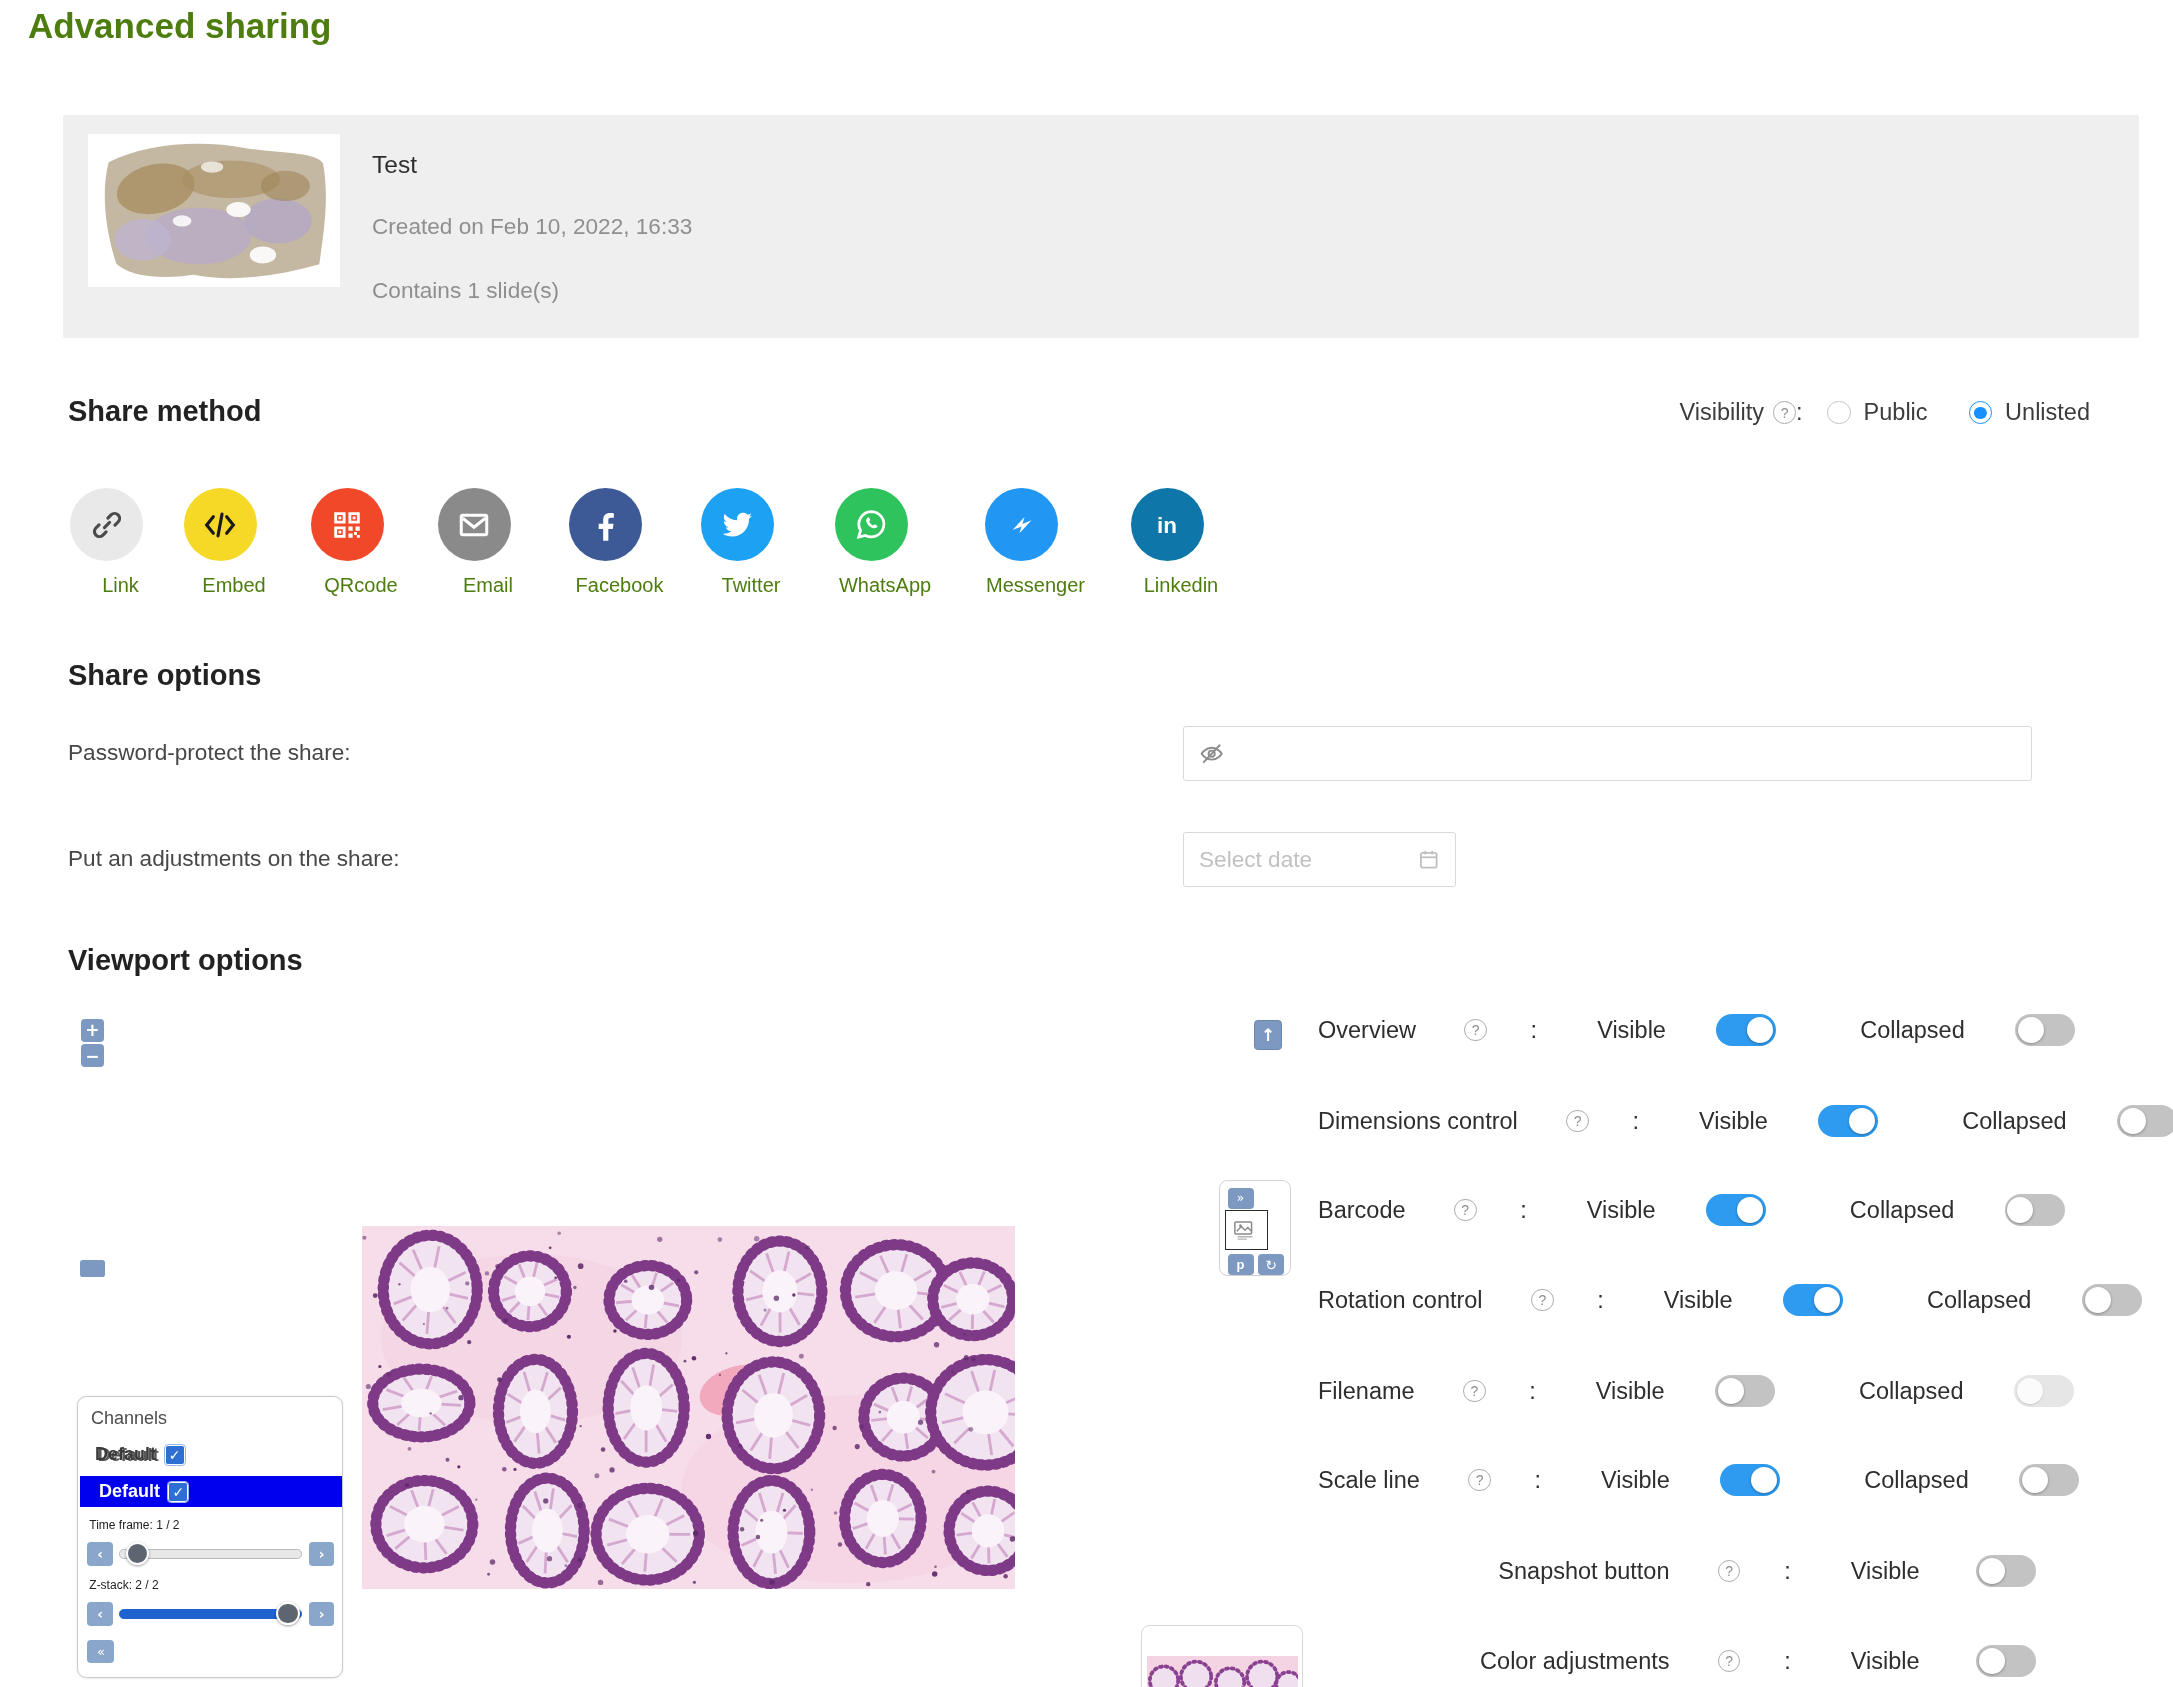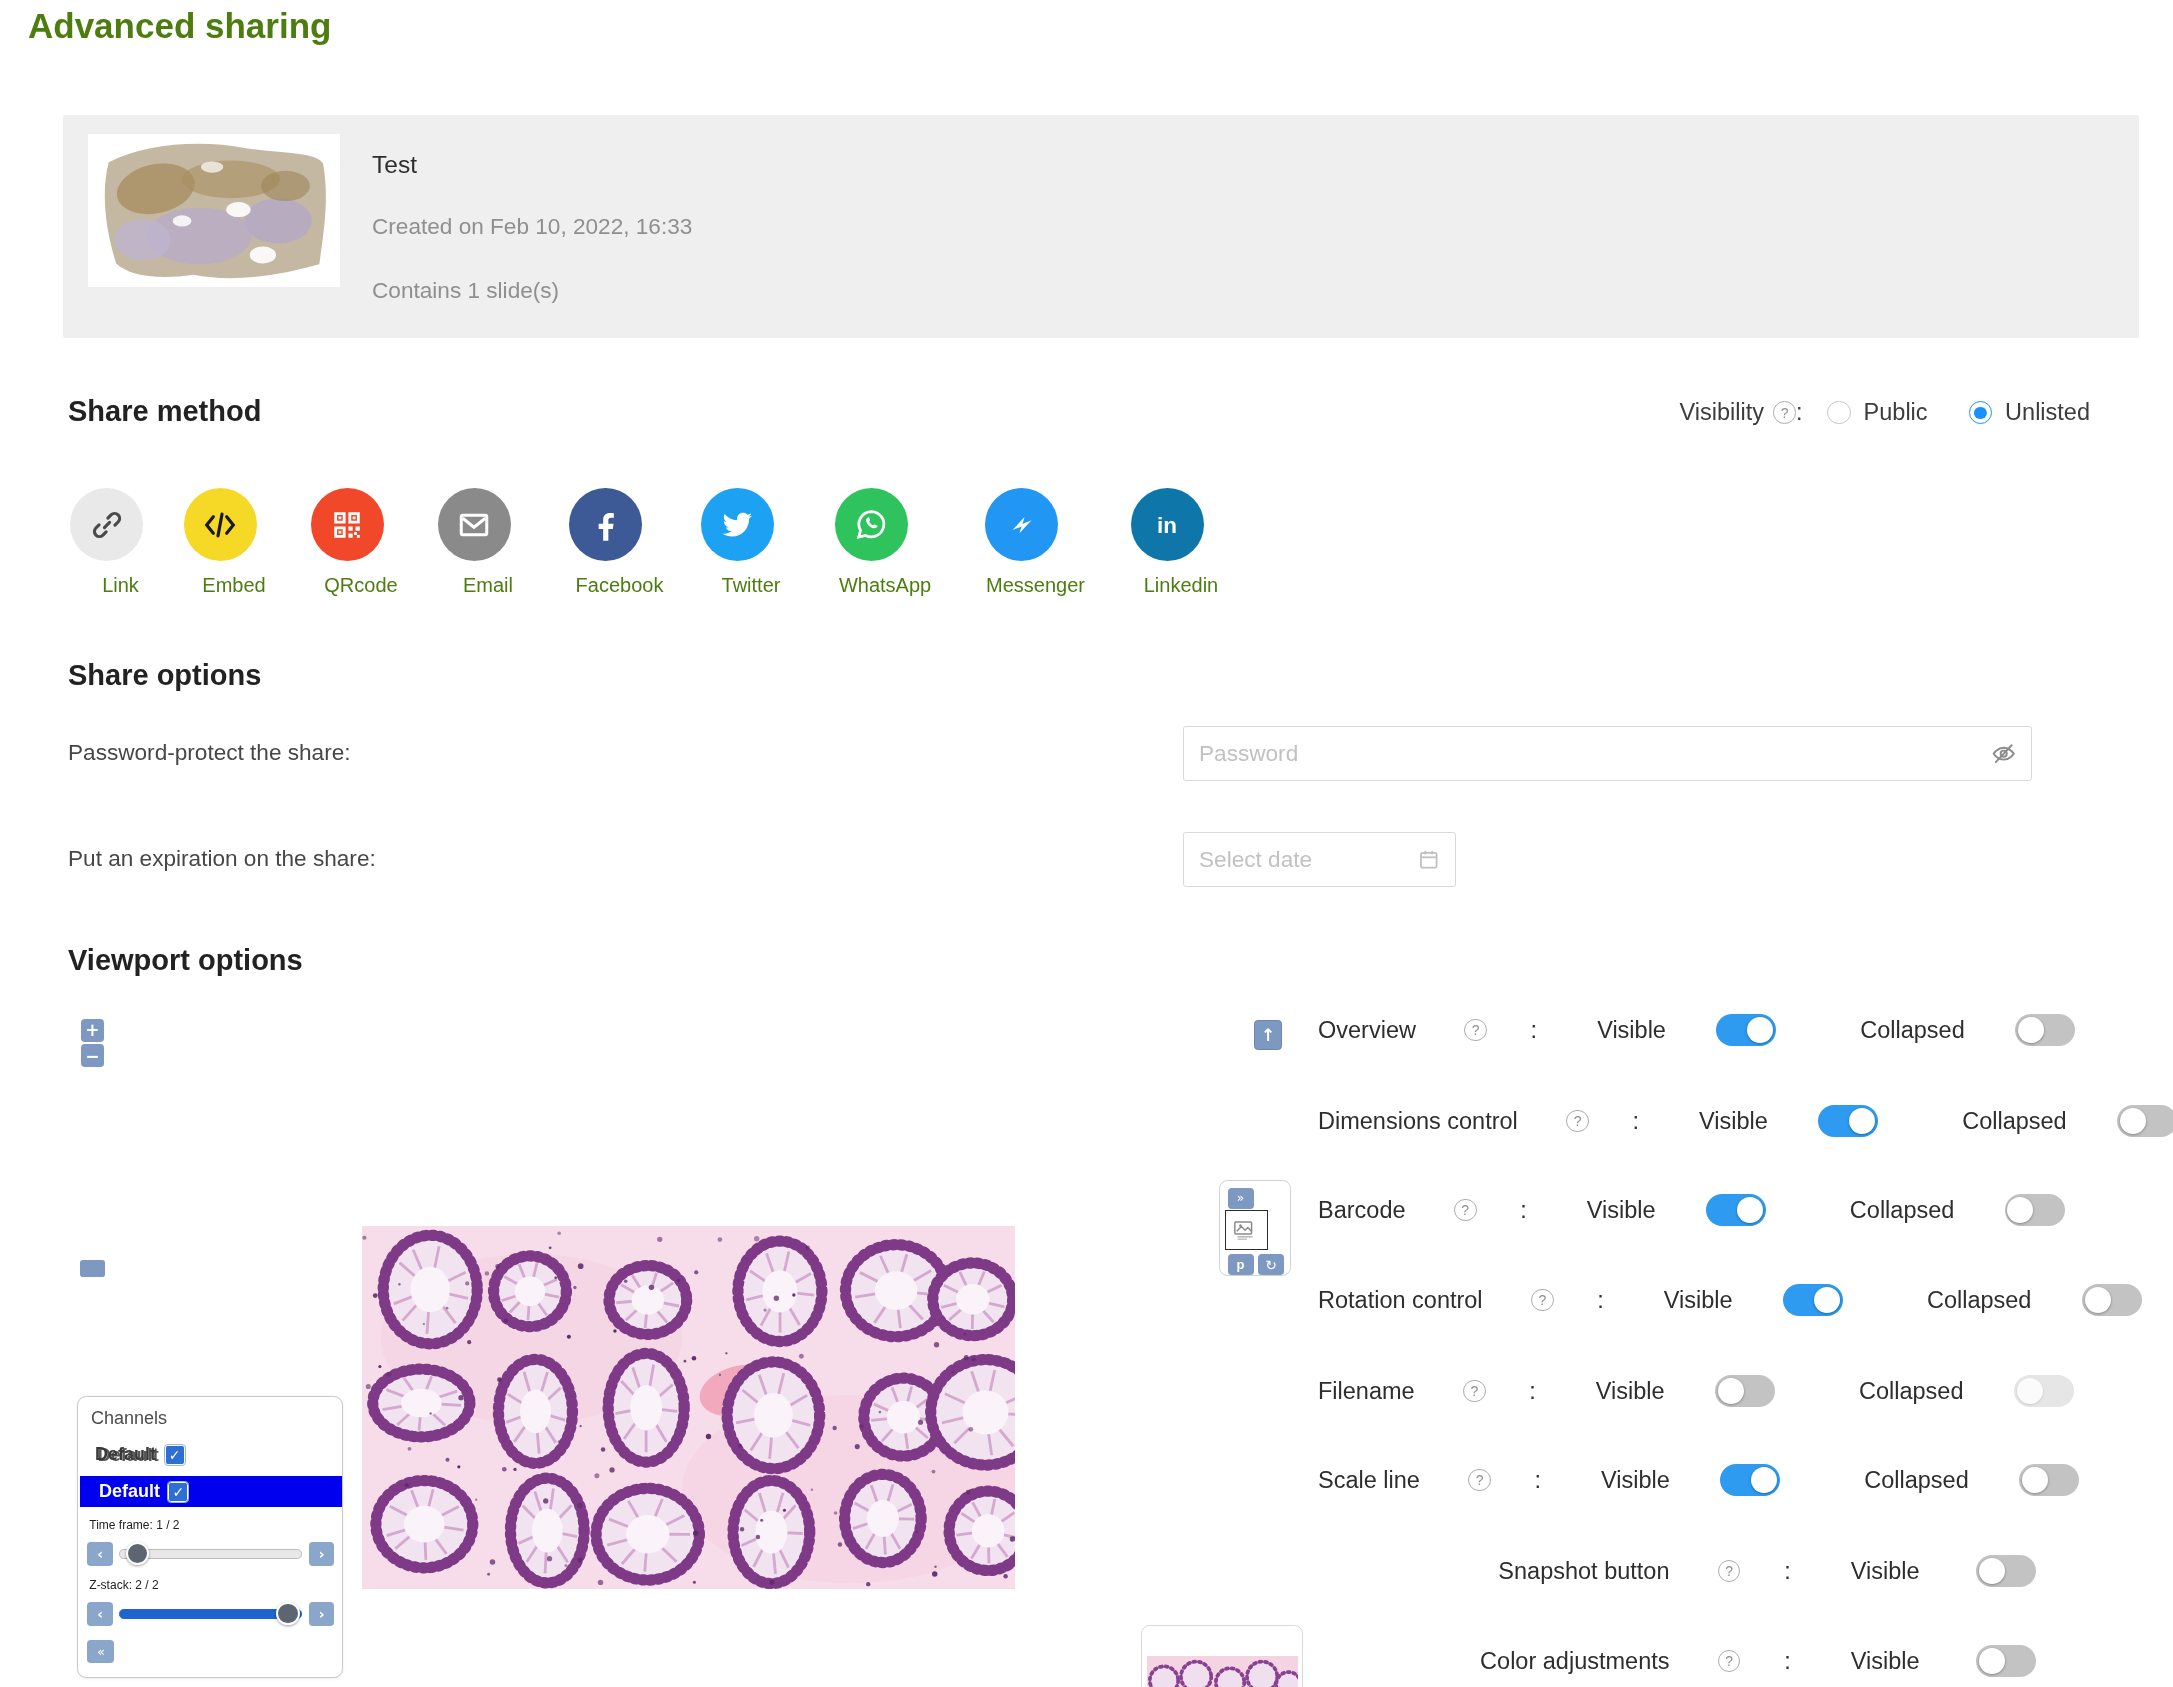--- a/index.html
+++ b/index.html
@@ -210,31 +210,30 @@
         </svg>
       </div>
       <div class="mlabel">Linkedin</div>
     </div>
   </div>
 
 <div class="abs section-h" style="left:68px; top:659px;">Share options</div>
 
 <div class="abs rowlabel" style="left:68px; top:740px;">Password-protect the share:</div>
 <div class="abs field" style="left:1183px; top:726px; width:849px; height:55px;">
-  <input type="text" placeholder="Password" style="">
   <span style="display:flex;">
     <svg width="25.4" height="25.4" viewBox="0 0 24 24" fill="none" stroke="#8c8c8c" stroke-width="1.8" stroke-linecap="round">
       <path d="M2.5 12s3.4-5.6 9.5-5.6S21.5 12 21.5 12s-3.4 5.6-9.5 5.6S2.5 12 2.5 12z"></path>
       <circle cx="12" cy="12" r="2.9"></circle>
       <line x1="4.5" y1="20" x2="19.5" y2="4"></line>
     </svg>
   </span>
 </div>
 
-<div class="abs rowlabel" style="left:68px; top:846px;">Put an expiration on the share:</div>
+<div class="abs rowlabel" style="left:68px; top:846px;">Put an adjustments on the share:</div>
 <div class="abs field" style="left:1183px; top:832px; width:273px; height:55px;">
   <input type="text" placeholder="Select date" style="">
   <span style="display:flex;">
     <svg width="23.5" height="23.5" viewBox="0 0 24 24" fill="none" stroke="#bfbfbf" stroke-width="1.8">
       <rect x="4" y="5" width="16" height="15" rx="1.5"></rect>
       <line x1="4" y1="9.5" x2="20" y2="9.5"></line>
       <line x1="8.5" y1="3" x2="8.5" y2="6.5"></line>
       <line x1="15.5" y1="3" x2="15.5" y2="6.5"></line>
     </svg>
   </span>

